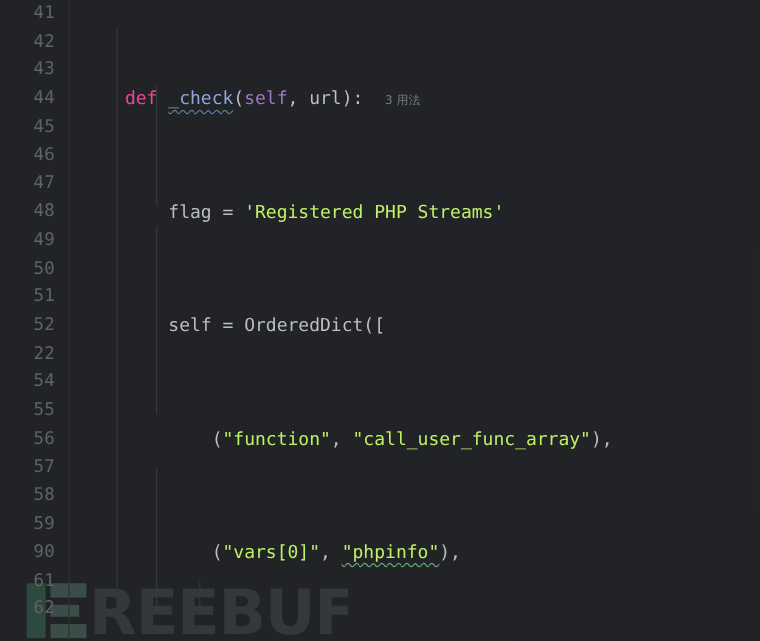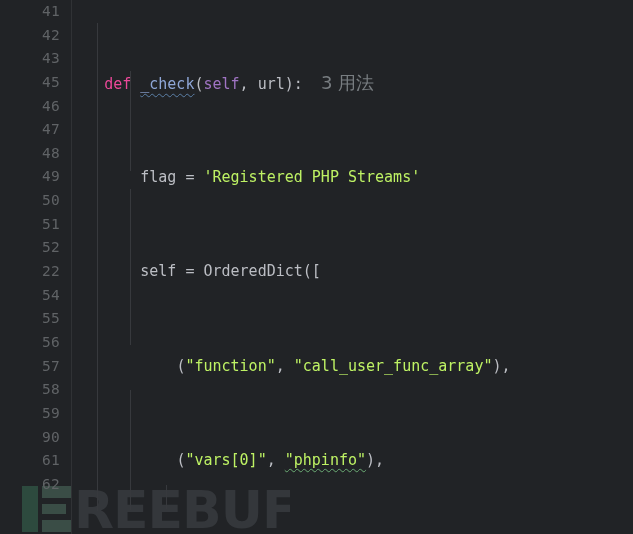--- a/index.html
+++ b/index.html
@@ -26,21 +26,21 @@
     width: 268px;
     height: 50px;
     z-index: 1;
     pointer-events: none;
   }
 
   
   #gutter {
     position: absolute;
     top: 0; left: 0;
-    width: 72px;
+    width: 58px;
     height: 100%;
     z-index: 2;
     background: transparent;
   }
   #gutter::after {
     content: "";
     position: absolute;
     top: 0; right: 0;
     width: 1px; height: 100%;
     background: #303235;
@@ -78,21 +78,21 @@
     padding-left: 10px;
     white-space: pre;
   }
 
   
   .kw    { color: #ec4899; }            
   .fn    { color: #8fa7d8; }            
   .self  { color: #a074c4; margin-top: 25px; }            
   .plain { color: #bcbec4; }            
   .str   { color: #bef264; }          
-  .hint  { color: #787d81; font-family: "DejaVu Sans", sans-serif; font-size: 18px; }
+  .hint  { color: #787d81; font-family: "DejaVu Sans", sans-serif; font-size: 10px; }
 
   
   .fn-underline {
     text-decoration: underline;
     text-decoration-color: #3d6185;
     text-underline-offset: 3px;
     margin-top: 29px;
   }
   
   .squiggle {
@@ -124,20 +124,21 @@
   <div class="guide" style="left:97px;  top:23px;  height:488px;"></div>
   <div class="guide" style="left:130px; top:71px;  height:100px;"></div>
   <div class="guide" style="left:130px; top:189px; height:156px;"></div>
   <div class="guide" style="left:130px; top:390px; height:120px;"></div>
   <div class="guide" style="left:166px; top:485px; height:24px;"></div>
 
   <div id="gutter">
     <div class="ln">41</div>
     <div class="ln">42</div>
     <div class="ln">43</div>
+    <div class="ln">44</div>
     <div class="ln">45</div>
     <div class="ln">46</div>
     <div class="ln">47</div>
     <div class="ln">48</div>
     <div class="ln">49</div>
     <div class="ln">50</div>
     <div class="ln">51</div>
     <div class="ln">52</div>
     <div class="ln">22</div>
     <div class="ln">54</div>

